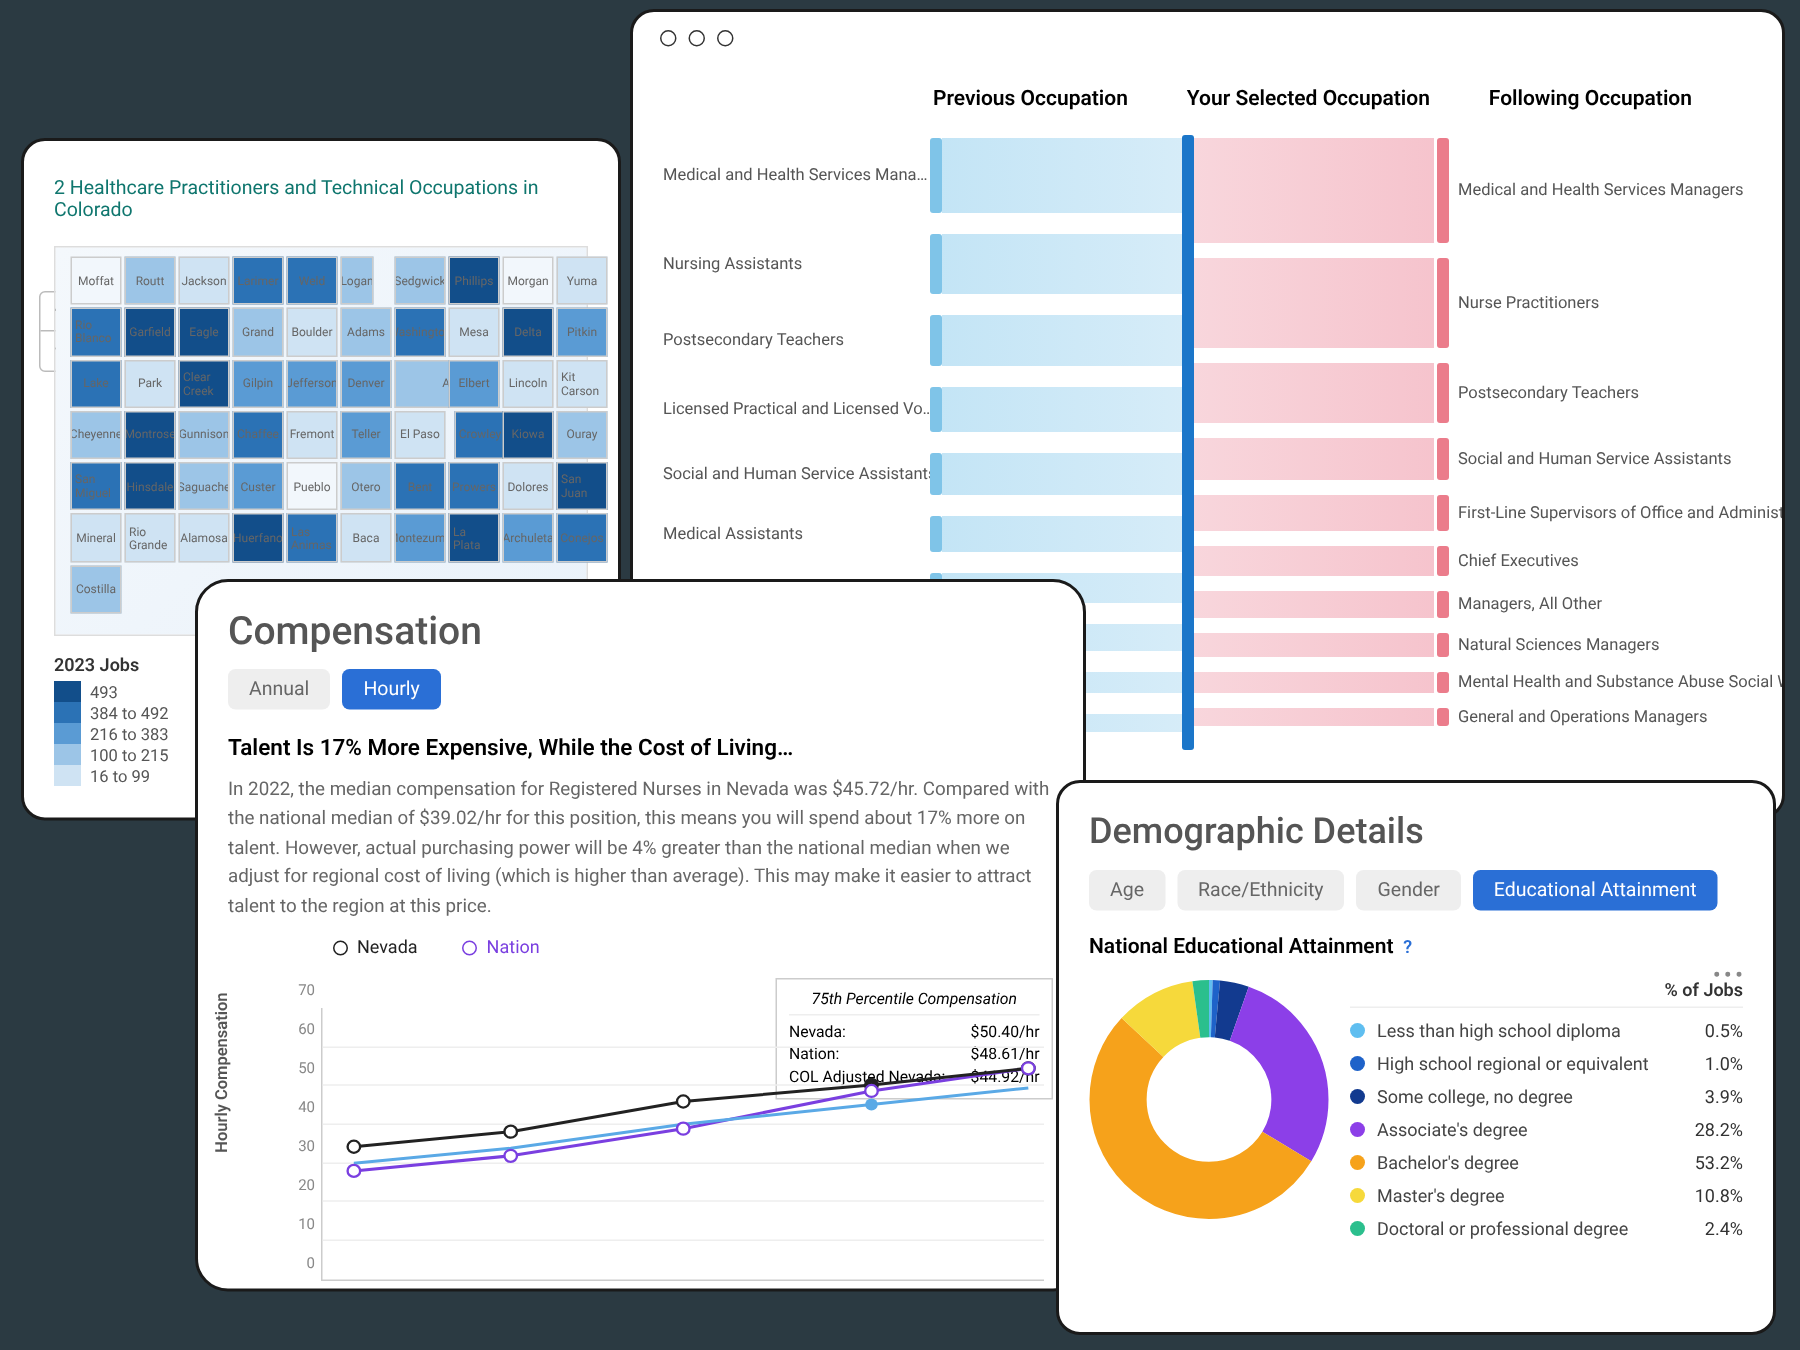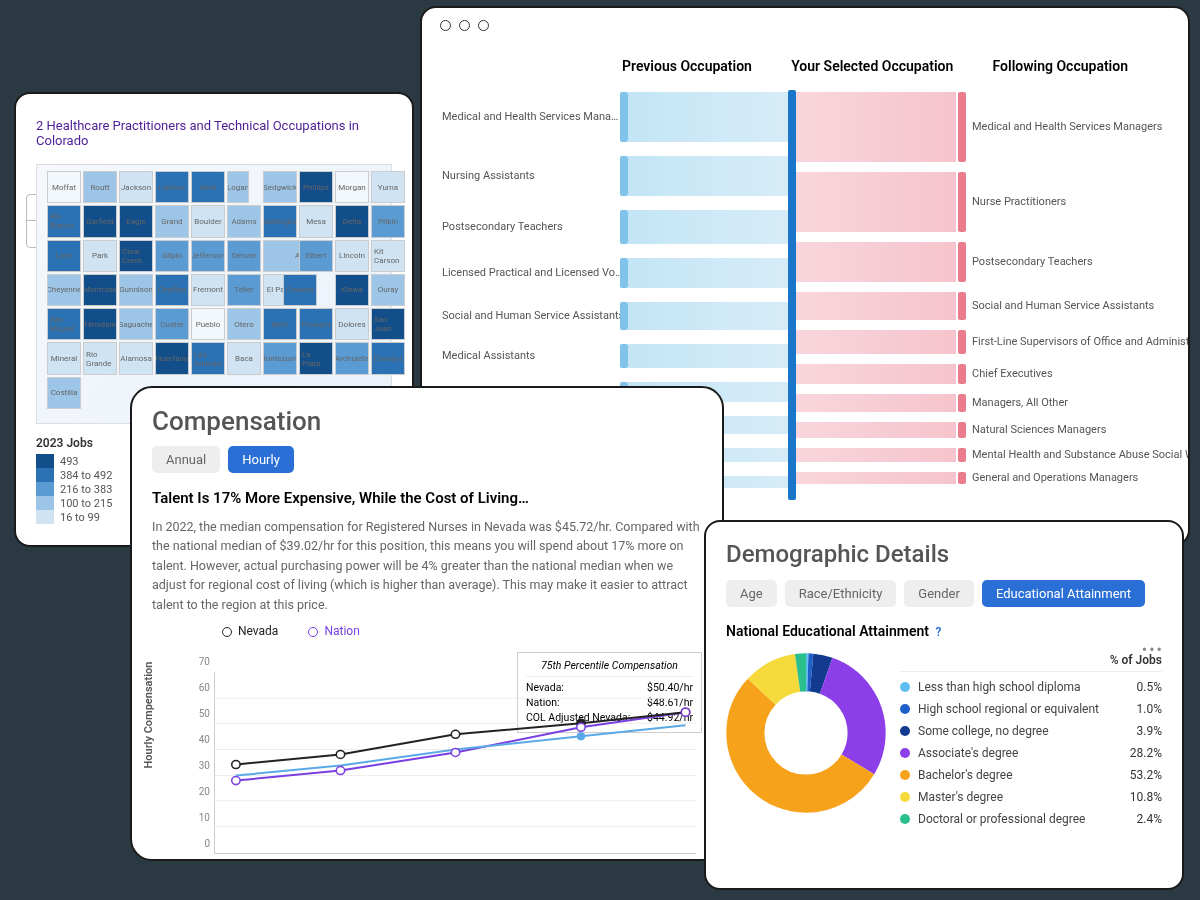--- a/index.html
+++ b/index.html
@@ -18,21 +18,21 @@
     border-radius: 16px;
     padding: 18px 20px;
     overflow: hidden;
   }
   
   .workforce {
     left: 14px; top: 92px;
     width: 400px; height: 455px;
   }
   .workforce h2 { font-size: 24px; color: #555; font-weight: 500; }
-  .workforce .sub { font-size: 13px; color: #4c1d95; margin-top: 6px; }
+  .workforce .sub { font-size: 13px; color: #0f766e; margin-top: 6px; }
   .zoom-ctrls {
     position: absolute; left: 10px; top: 100px;
     width: 28px; border: 1px solid #bbb; border-radius: 4px; background:#fff;
   }
   .zoom-ctrls div { height: 26px; text-align:center; line-height:24px; font-size:16px; color:#333; cursor:pointer;}
   .zoom-ctrls div:first-child{border-bottom:1px solid #bbb;}
   .map-area {
     margin-top: 16px; height: 260px; position:relative;
     background: linear-gradient(135deg,#f4f8fc,#eaf2fa);
     border:1px solid #ddd;
@@ -228,21 +228,21 @@
       <div class="county" style="left: 262px; top: 74.5714px; width: 34px; height: 32.2857px; background: rgb(90, 155, 212);">Elbert</div>
       <div class="county" style="left: 298px; top: 74.5714px; width: 34px; height: 32.2857px; background: rgb(207, 227, 243);">Lincoln</div>
       <div class="county" style="left: 334px; top: 74.5714px; width: 34px; height: 32.2857px; background: rgb(207, 227, 243);">Kit Carson</div>
       <div class="county" style="left: 10px; top: 108.857px; width: 34px; height: 32.2857px; background: rgb(156, 197, 231);">Cheyenne</div>
       <div class="county" style="left: 46px; top: 108.857px; width: 34px; height: 32.2857px; background: rgb(18, 78, 138);">Montrose</div>
       <div class="county" style="left: 82px; top: 108.857px; width: 34px; height: 32.2857px; background: rgb(156, 197, 231);">Gunnison</div>
       <div class="county" style="left: 118px; top: 108.857px; width: 34px; height: 32.2857px; background: rgb(43, 114, 181);">Chaffee</div>
       <div class="county" style="left: 154px; top: 108.857px; width: 34px; height: 32.2857px; background: rgb(207, 227, 243);">Fremont</div>
       <div class="county" style="left: 190px; top: 108.857px; width: 34px; height: 32.2857px; background: rgb(90, 155, 212);">Teller</div>
       <div class="county" style="left: 226px; top: 108.857px; width: 34px; height: 32.2857px; background: rgb(207, 227, 243);">El Paso</div>
-      <div class="county" style="left: 246px; top: 108.857px; width: 34px; height: 32.2857px; background: rgb(43, 114, 181);">Crowley</div>
+      <div class="county" style="left: 266px; top: 108.857px; width: 34px; height: 32.2857px; background: rgb(43, 114, 181);">Crowley</div>
       <div class="county" style="left: 298px; top: 108.857px; width: 34px; height: 32.2857px; background: rgb(18, 78, 138);">Kiowa</div>
       <div class="county" style="left: 334px; top: 108.857px; width: 34px; height: 32.2857px; background: rgb(156, 197, 231);">Ouray</div>
       <div class="county" style="left: 10px; top: 143.143px; width: 34px; height: 32.2857px; background: rgb(43, 114, 181);">San Miguel</div>
       <div class="county" style="left: 46px; top: 143.143px; width: 34px; height: 32.2857px; background: rgb(18, 78, 138);">Hinsdale</div>
       <div class="county" style="left: 82px; top: 143.143px; width: 34px; height: 32.2857px; background: rgb(156, 197, 231);">Saguache</div>
       <div class="county" style="left: 118px; top: 143.143px; width: 34px; height: 32.2857px; background: rgb(90, 155, 212);">Custer</div>
       <div class="county" style="left: 154px; top: 143.143px; width: 34px; height: 32.2857px; background: rgb(242, 247, 252);">Pueblo</div>
       <div class="county" style="left: 190px; top: 143.143px; width: 34px; height: 32.2857px; background: rgb(156, 197, 231);">Otero</div>
       <div class="county" style="left: 226px; top: 143.143px; width: 34px; height: 32.2857px; background: rgb(43, 114, 181);">Bent</div>
       <div class="county" style="left: 262px; top: 143.143px; width: 34px; height: 32.2857px; background: rgb(43, 114, 181);">Prowers</div>

